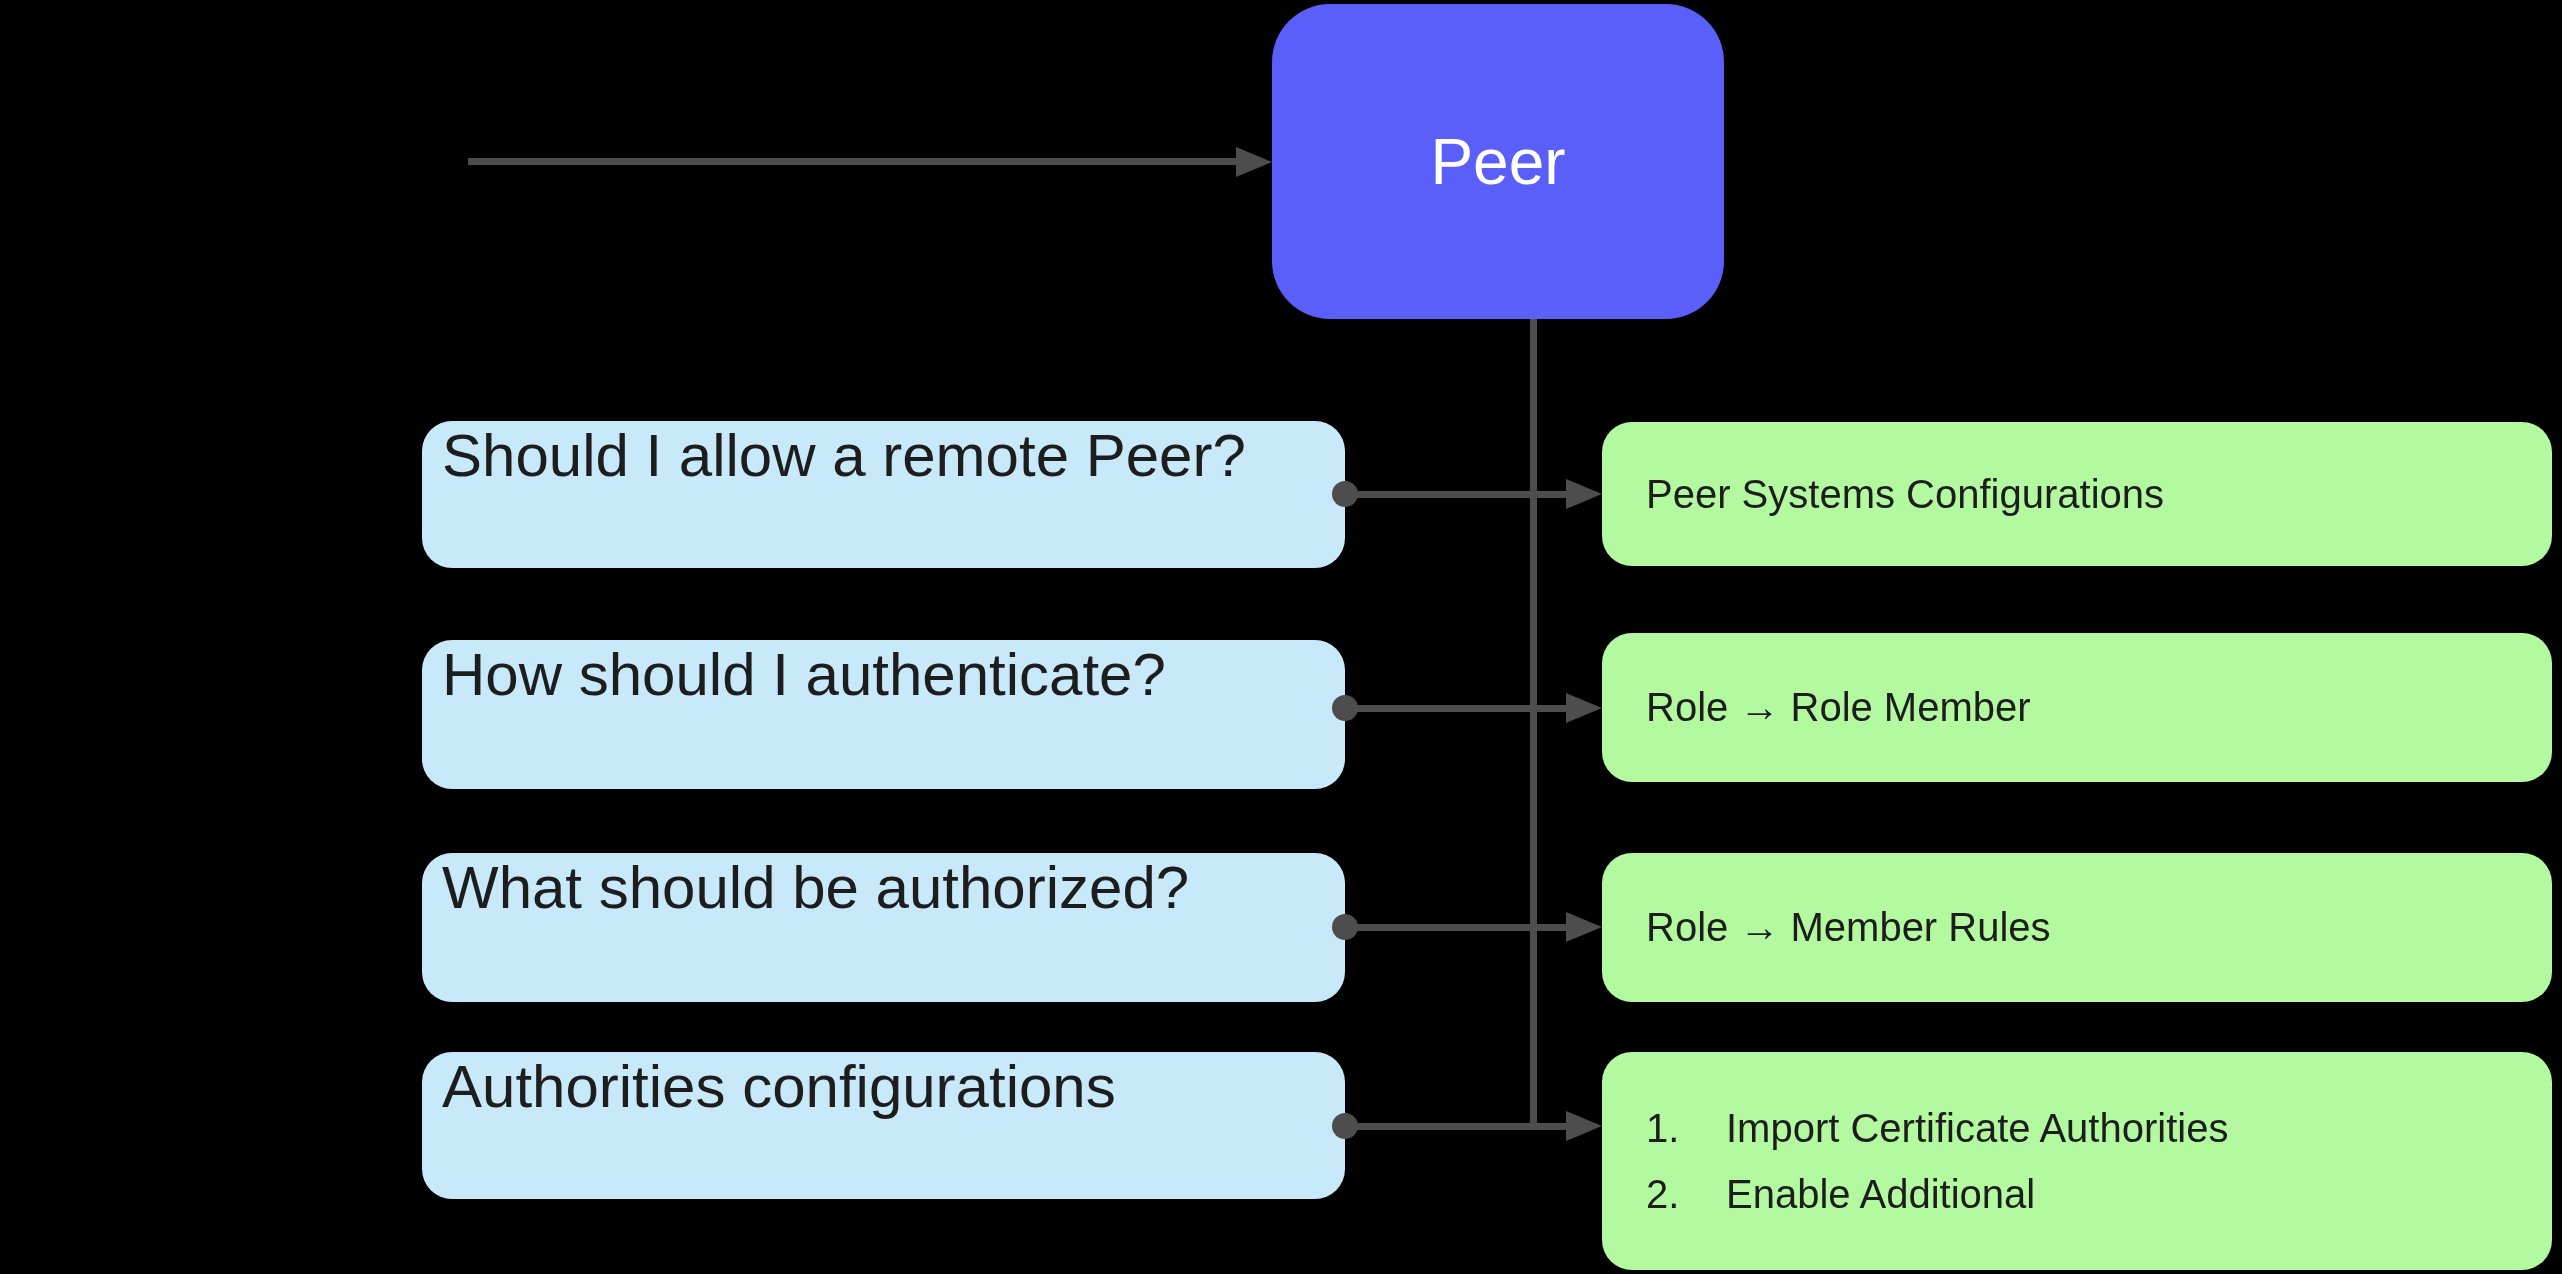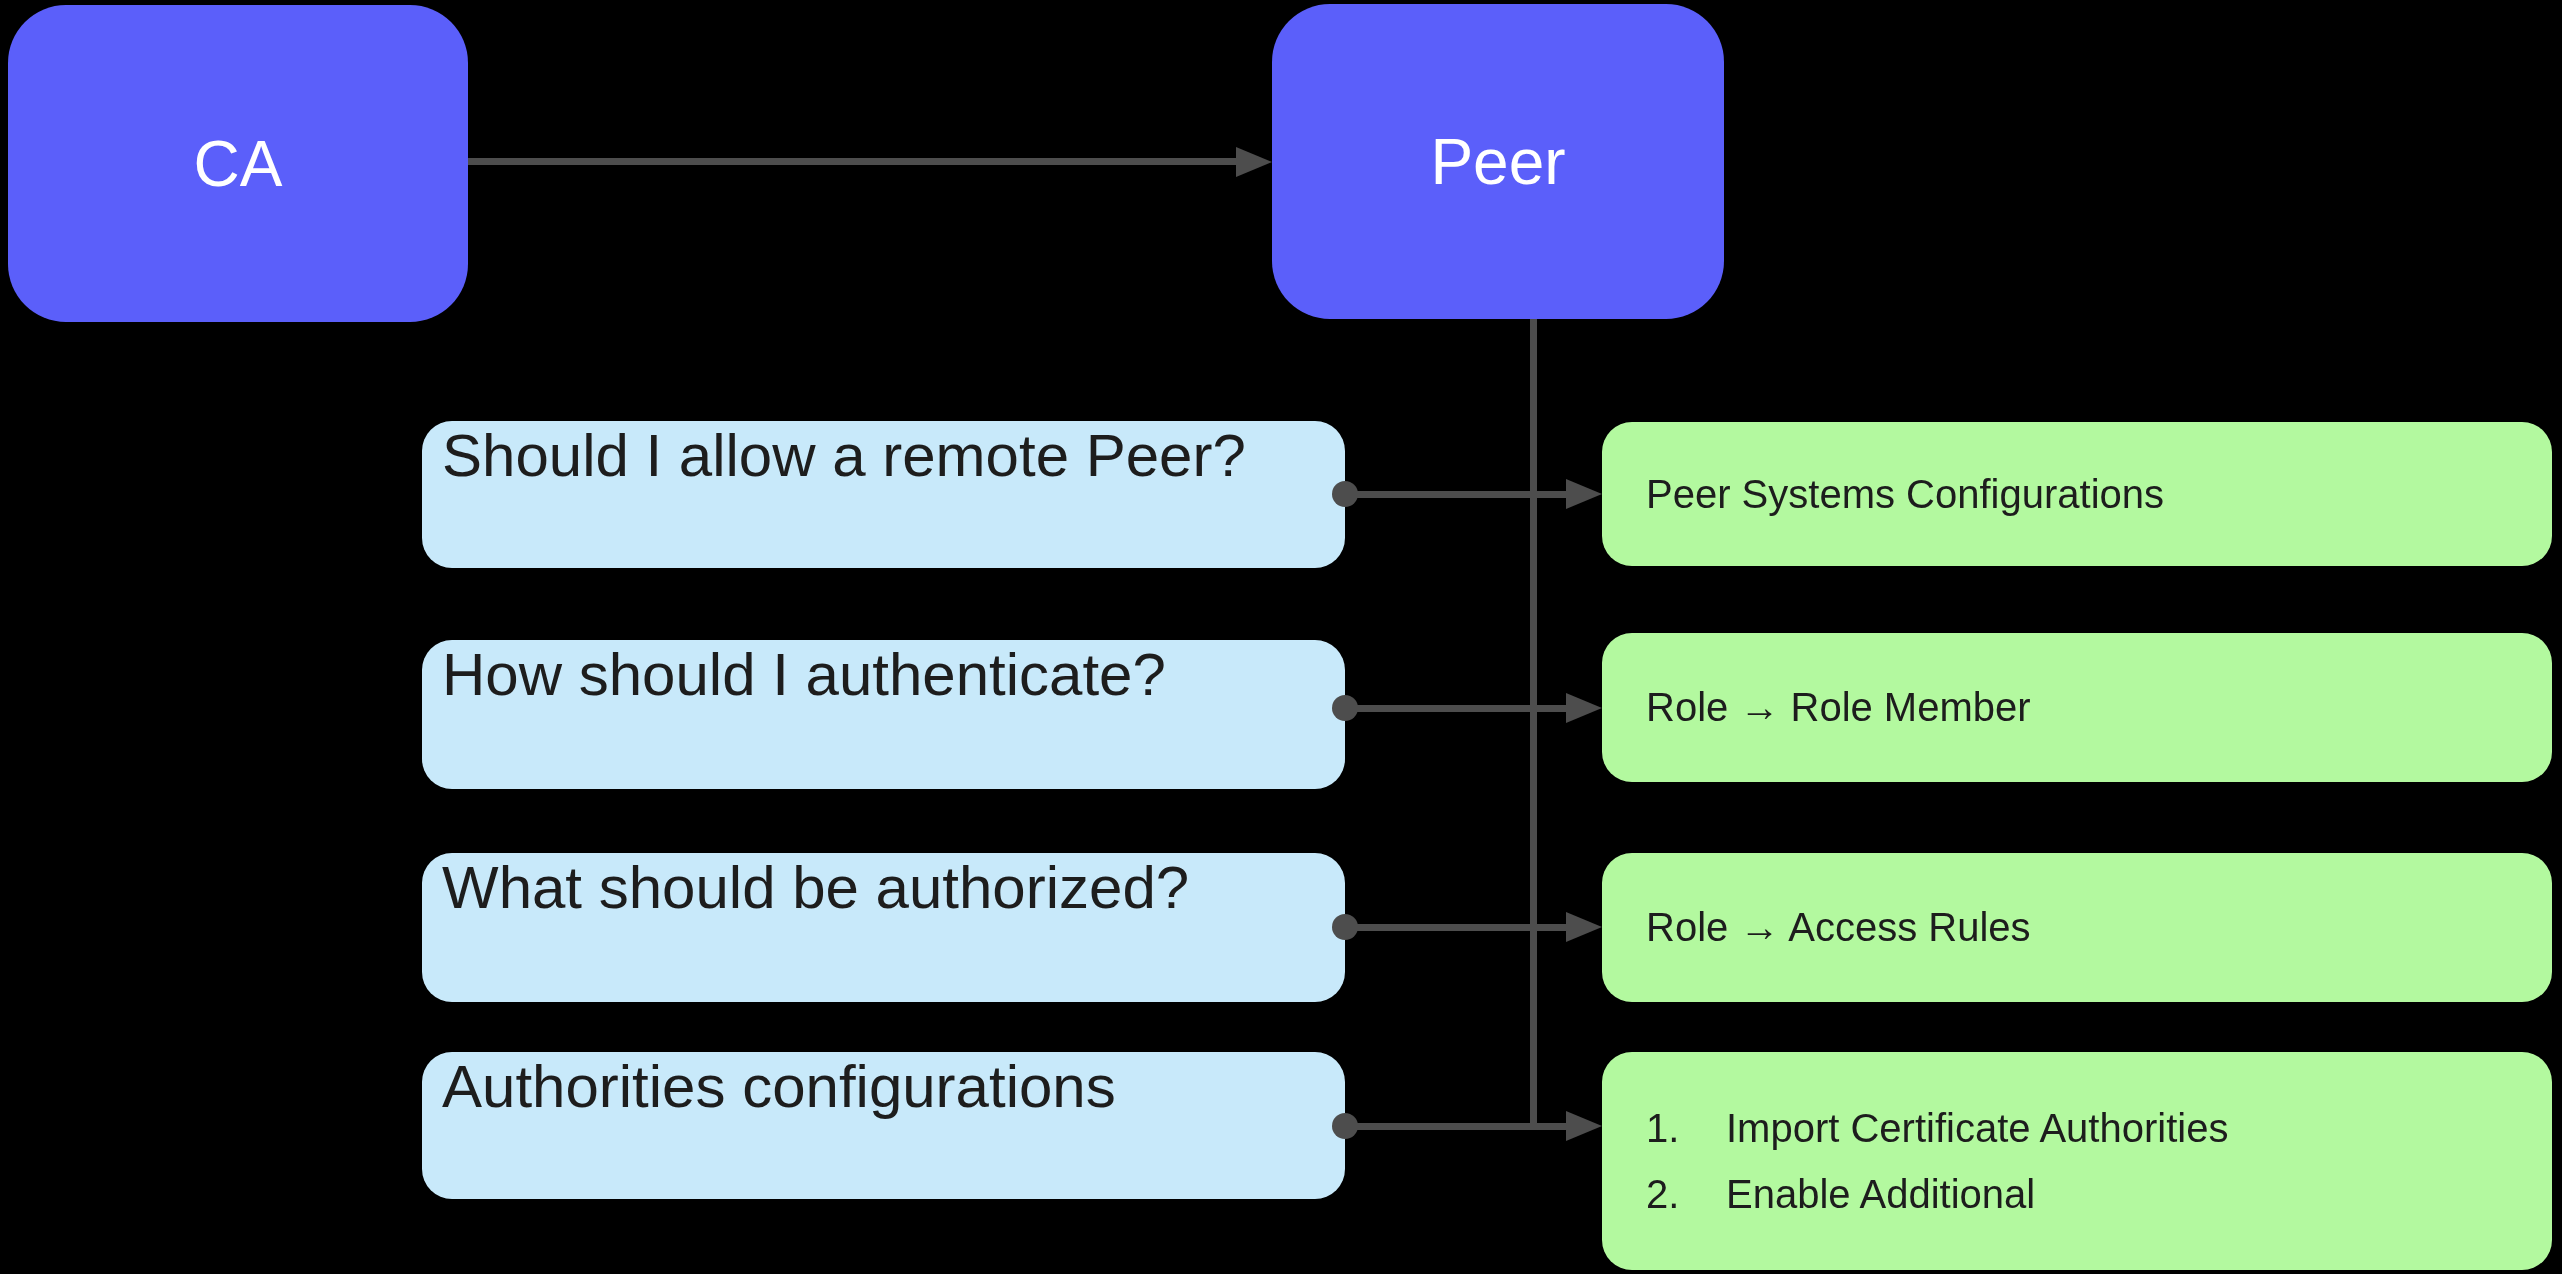--- a/index.html
+++ b/index.html
@@ -109,23 +109,20 @@
   
   .alist { display: flex; flex-direction: column; }
   .alist-row { display: flex; line-height: 66px; }
   .alist-marker { width: 80px; flex: 0 0 80px; }
 </style>
 </head>
 <body>
 
 <div class="stage">
 
-  <div class="node node-ca">
-    <span>CA</span>
-  </div>
   <div class="node node-peer">
     <span>Peer</span>
   </div>
 
   <div class="hline h-ca-peer"></div>
   <div class="arrowhead ah-ca-peer"></div>
 
   <div class="vline v-trunk"></div>
 
   <div class="qbox q1">
@@ -148,21 +145,21 @@
     <span>Role → Role Member</span>
   </div>
 
   <div class="qbox q3">
     <span>What should be authorized?</span>
   </div>
   <div class="dot dot-r3"></div>
   <div class="hline h-r3"></div>
   <div class="arrowhead ah-r3"></div>
   <div class="abox a3">
-    <span>Role → Access Rules</span>
+    <span>Role → Member Rules</span>
   </div>
 
   <div class="qbox q4">
     <span>Authorities configurations</span>
   </div>
   <div class="dot dot-r4"></div>
   <div class="hline h-r4"></div>
   <div class="arrowhead ah-r4"></div>
   <div class="abox a4">
     <div class="alist">

